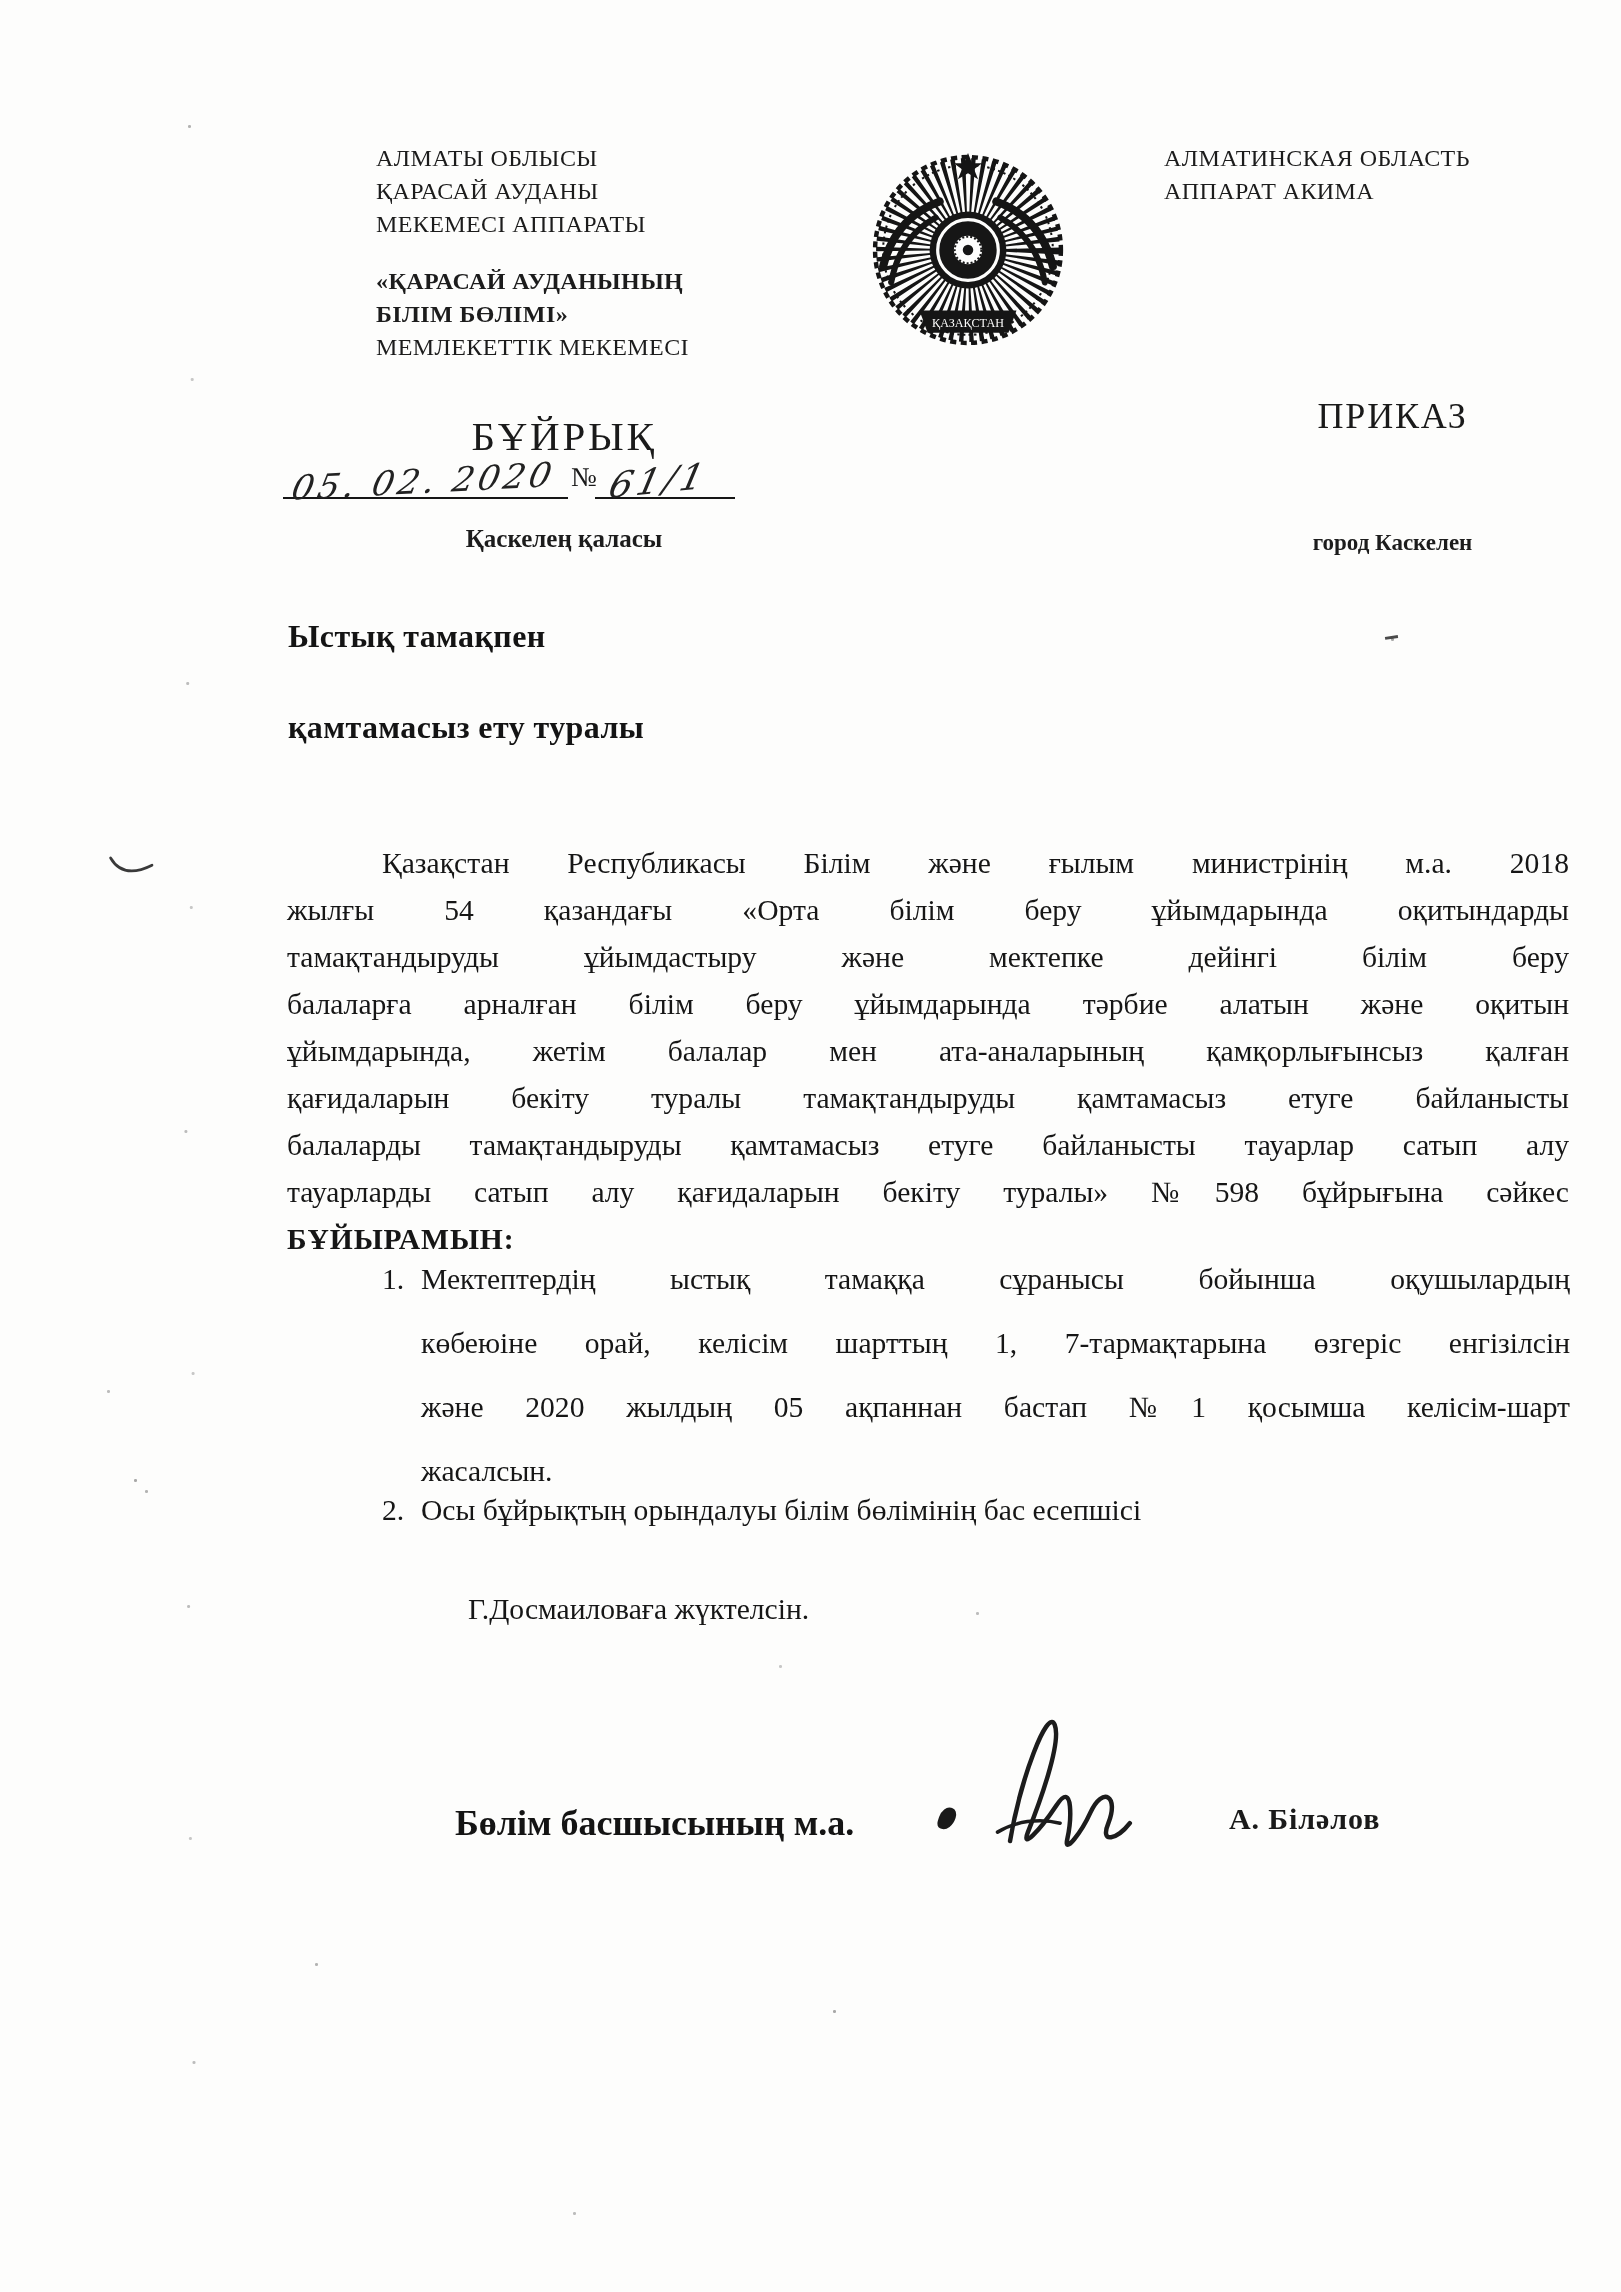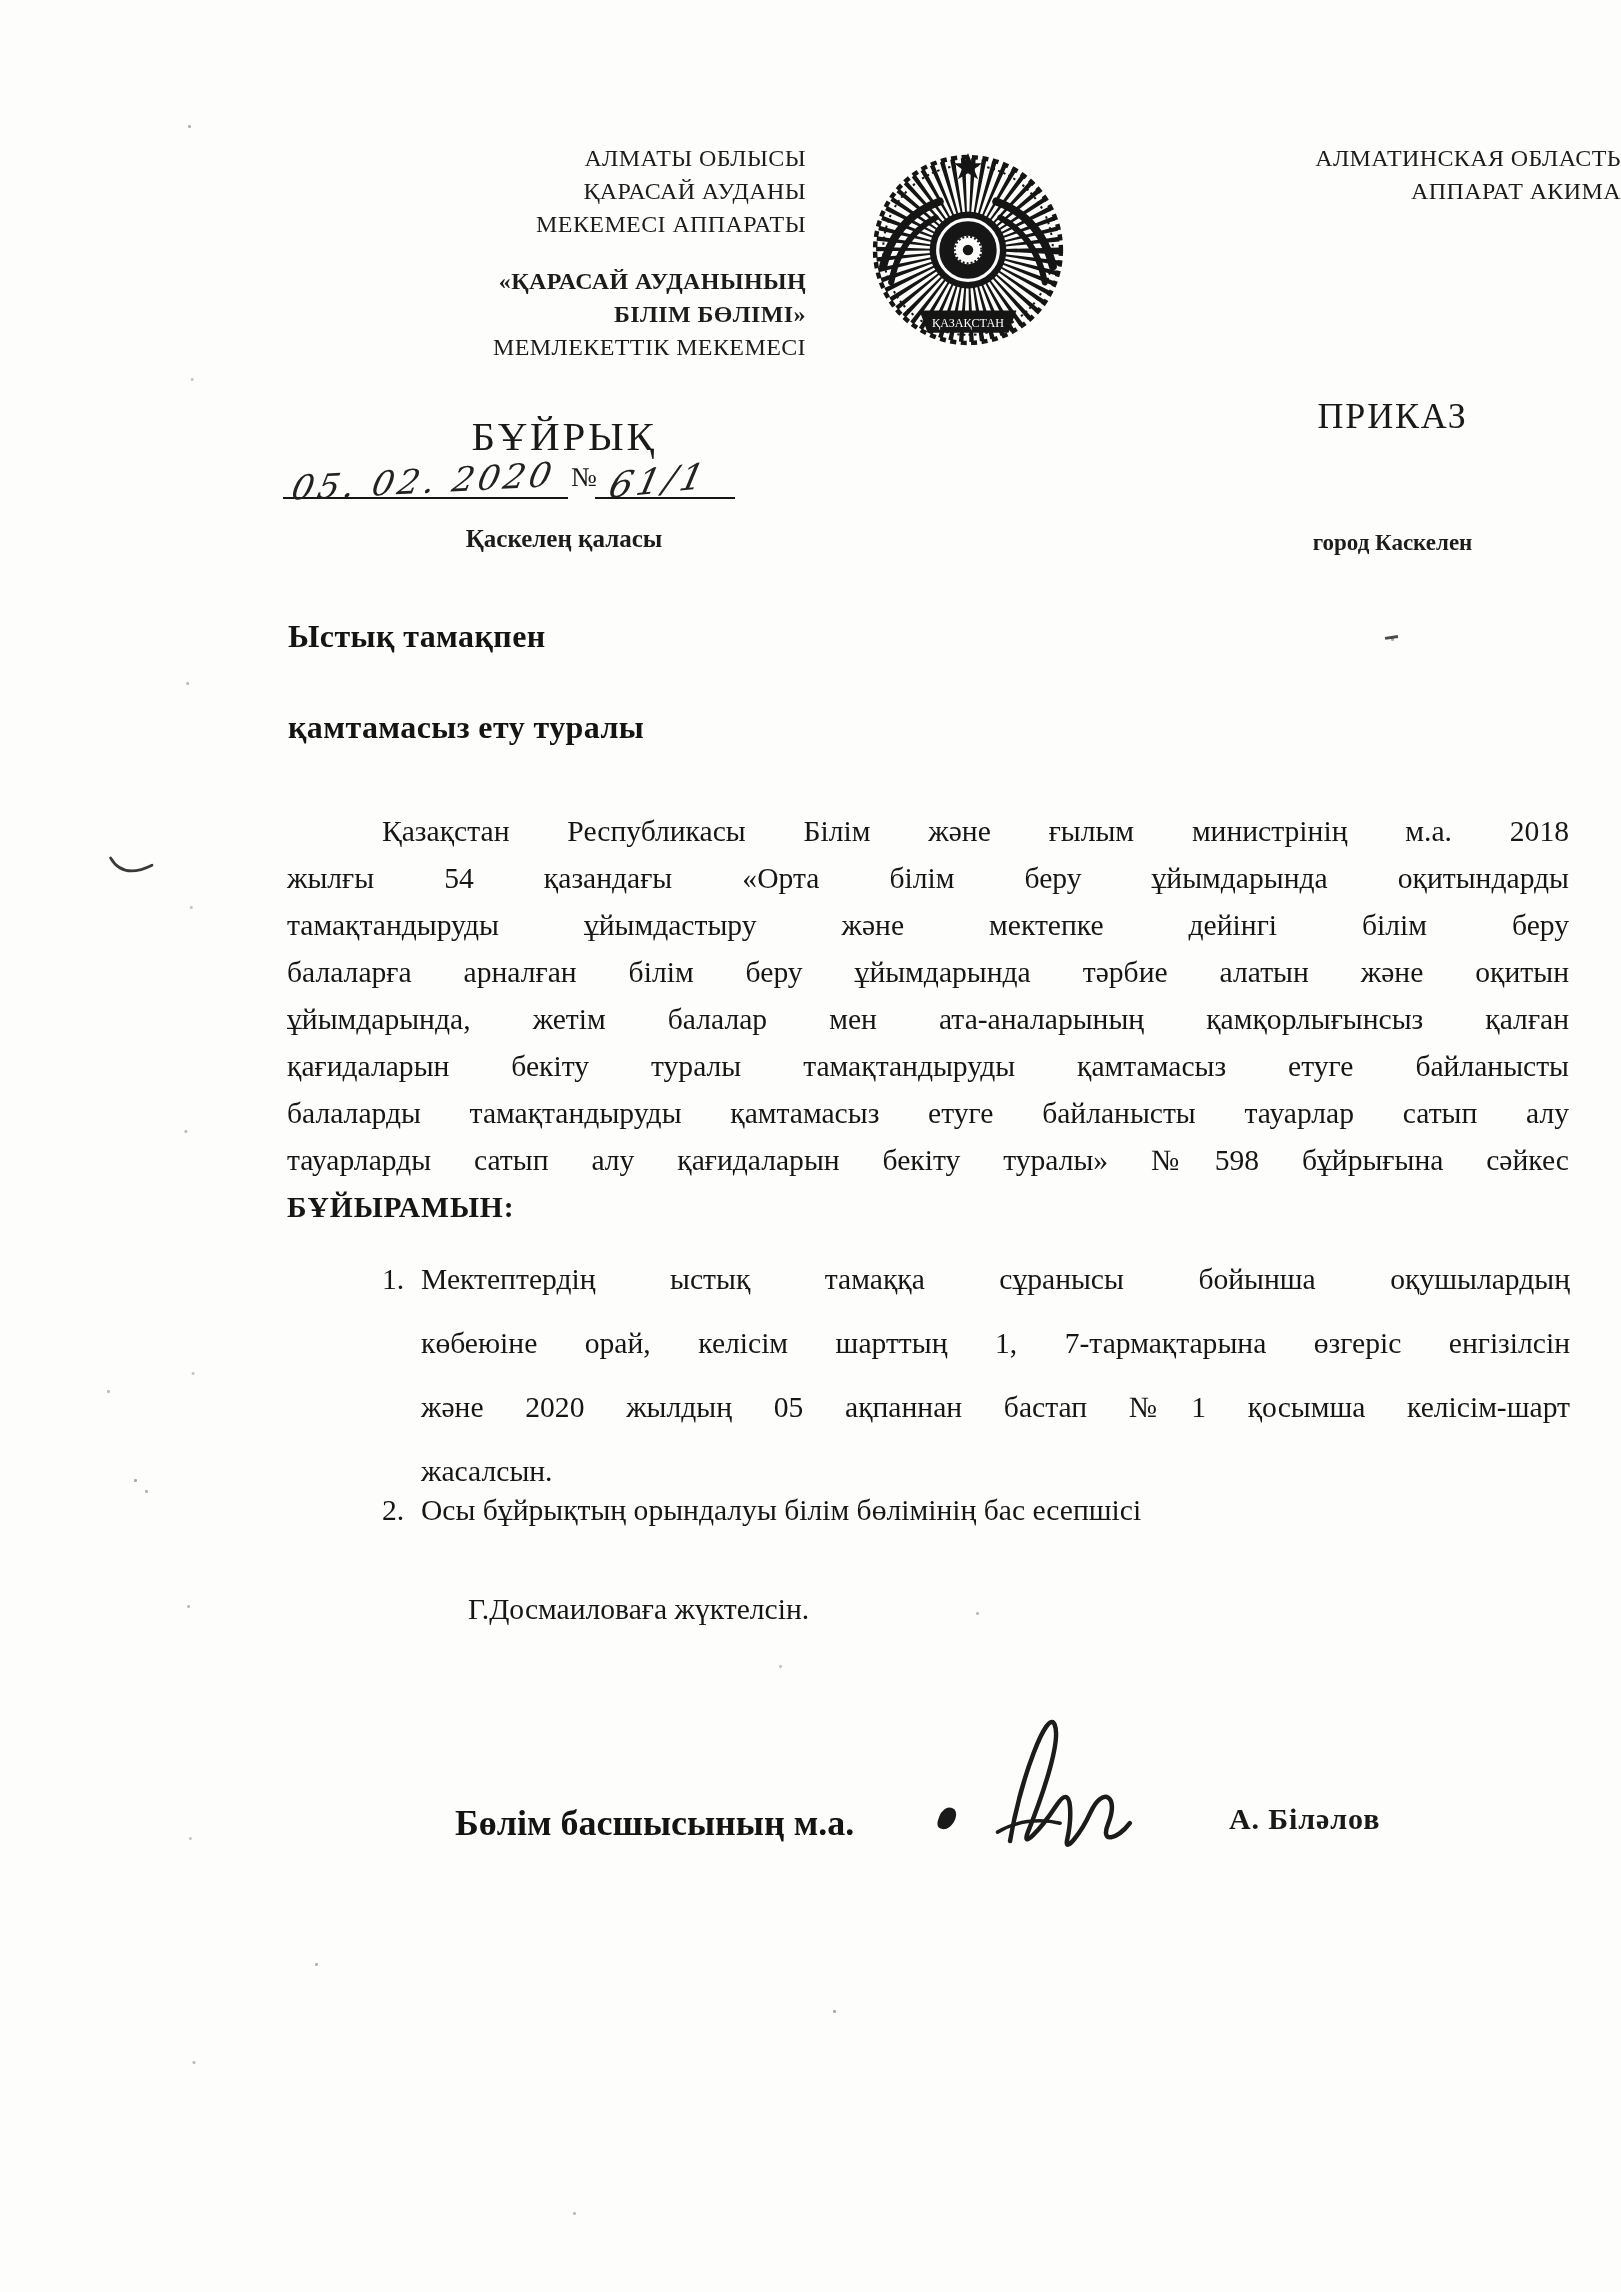--- a/index.html
+++ b/index.html
@@ -6,21 +6,21 @@
   .page{
     position:relative;
     width:1621px;height:2293px;
     margin:0 auto;
     background:#fdfdfc;
     font-family:"Liberation Serif","DejaVu Serif",serif;
     color:#181818;
     overflow:hidden;
   }
   
-  .hdr{position:absolute;text-align:right;font-size:24px;line-height:33px;letter-spacing:0.4px;color:#1c1c1c;}
+  .hdr{position:absolute;text-align:left;font-size:24px;line-height:33px;letter-spacing:0.4px;color:#1c1c1c;}
   .hdr-left-top{left:376px;top:142px;width:430px;}
   .hdr-left-org{left:376px;top:265px;width:430px;}
   .hdr-right-top{left:1164px;top:142px;width:457px;}
   .hdr-right-org{left:1164px;top:262px;width:457px;line-height:32px;}
   .b{font-weight:bold;}
   .doc-type{position:absolute;text-align:center;color:#1a1a1a;}
   .doc-type-kz{left:358px;top:412px;width:412px;font-size:41px;letter-spacing:2.7px;}
   .doc-type-ru{left:1164px;top:395px;width:457px;font-size:36px;letter-spacing:1.8px;}
   .city{position:absolute;text-align:center;font-weight:bold;color:#1c1c1c;}
   .city-kz{left:358px;top:525px;width:412px;font-size:25px;}
@@ -39,21 +39,21 @@
     letter-spacing:3.6px;
   }
   .hand-num{font-size:36px;left:16px;transform:skewX(-18deg) rotate(-6deg);}
   .num-sign{position:absolute;left:571px;top:462px;font-size:27px;color:#1a1a1a;}
   
   .subject{position:absolute;left:288px;font-size:32px;font-weight:bold;color:#141414;letter-spacing:0.4px;}
   .subject-1{top:618px;}
   .subject-2{top:709px;}
   
   .body-par{
-    position:absolute;left:287px;top:808px;width:1282px;
+    position:absolute;left:287px;top:840px;width:1282px;
     font-size:29.6px;line-height:47px;color:#161616;
   }
   .jl{text-align:justify;text-align-last:justify;}
   .indent{padding-left:95px;}
   .resolution{font-weight:bold;letter-spacing:0.9px;text-align:left;text-align-last:left;}
   
   .item{position:absolute;left:382px;font-size:29.6px;line-height:64px;color:#161616;}
   .item-1{top:1247px;width:1188px;}
   .item-2{top:1478px;width:1188px;}
   .item-num{position:absolute;left:0;top:0;}

